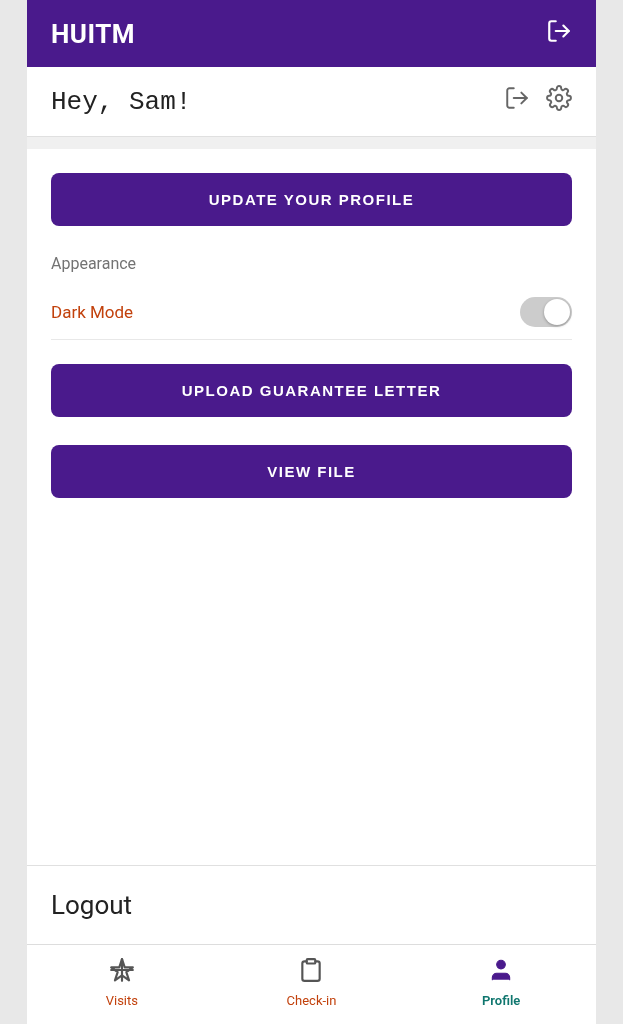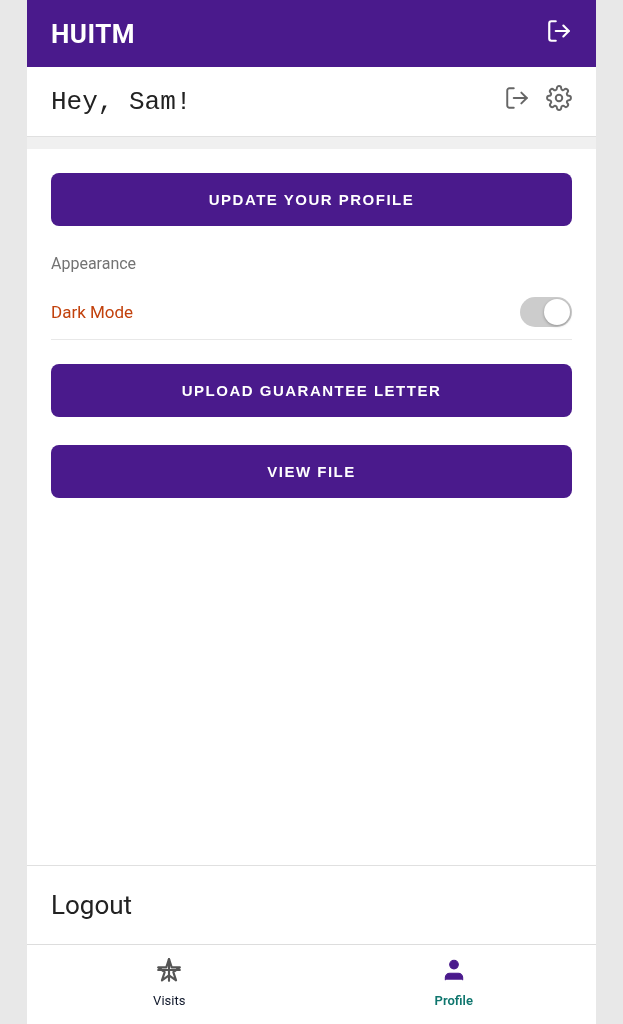--- a/index.html
+++ b/index.html
@@ -187,21 +187,21 @@
       gap: 4px;
       cursor: pointer;
       min-width: 80px;
     }
     .nav-icon {
       font-size: 26px;
       color: #555;
     }
     .nav-label {
       font-size: 13px;
-      color: #0f172a;
+      color: #c2410c;
       font-weight: 400;
     }
     .nav-item.active .nav-icon,
     .nav-item.active .nav-label {
       color: #0f766e;
       font-weight: 600;
     }
 
     
     .icon-svg {
@@ -274,20 +274,29 @@
         <svg class="icon-svg" viewBox="0 0 24 24" fill="none" stroke="#555" stroke-width="2" stroke-linecap="round" stroke-linejoin="round">
           <path d="M12 2l2.5 7.5H22l-6 4.5 2.5 7.5L12 17l-6.5 4.5 2.5-7.5L2 9.5h7.5z"></path>
           <line x1="12" y1="2" x2="12" y2="22"></line>
           <line x1="2" y1="12" x2="22" y2="12"></line>
         </svg>
       </span>
       <span class="nav-label">Visits</span>
     </div>
 
 
+    <div class="nav-item">
+      <span class="nav-icon">
+        <svg class="icon-svg" viewBox="0 0 24 24" fill="none" stroke="#555" stroke-width="2" stroke-linecap="round" stroke-linejoin="round">
+          <path d="M16 4h2a2 2 0 0 1 2 2v14a2 2 0 0 1-2 2H6a2 2 0 0 1-2-2V6a2 2 0 0 1 2-2h2"></path>
+          <rect x="8" y="2" width="8" height="4" rx="1" ry="1"></rect>
+        </svg>
+      </span>
+      <span class="nav-label">Check-in</span>
+    </div>
 
     <div class="nav-item active">
       <span class="nav-icon">
         <svg class="icon-svg" viewBox="0 0 24 24" fill="#4a1a8c" stroke="#4a1a8c" stroke-width="1" stroke-linecap="round" stroke-linejoin="round">
           <path d="M20 21v-2a4 4 0 0 0-4-4H8a4 4 0 0 0-4 4v2"></path>
           <circle cx="12" cy="7" r="4"></circle>
         </svg>
       </span>
       <span class="nav-label">Profile</span>
     </div>

